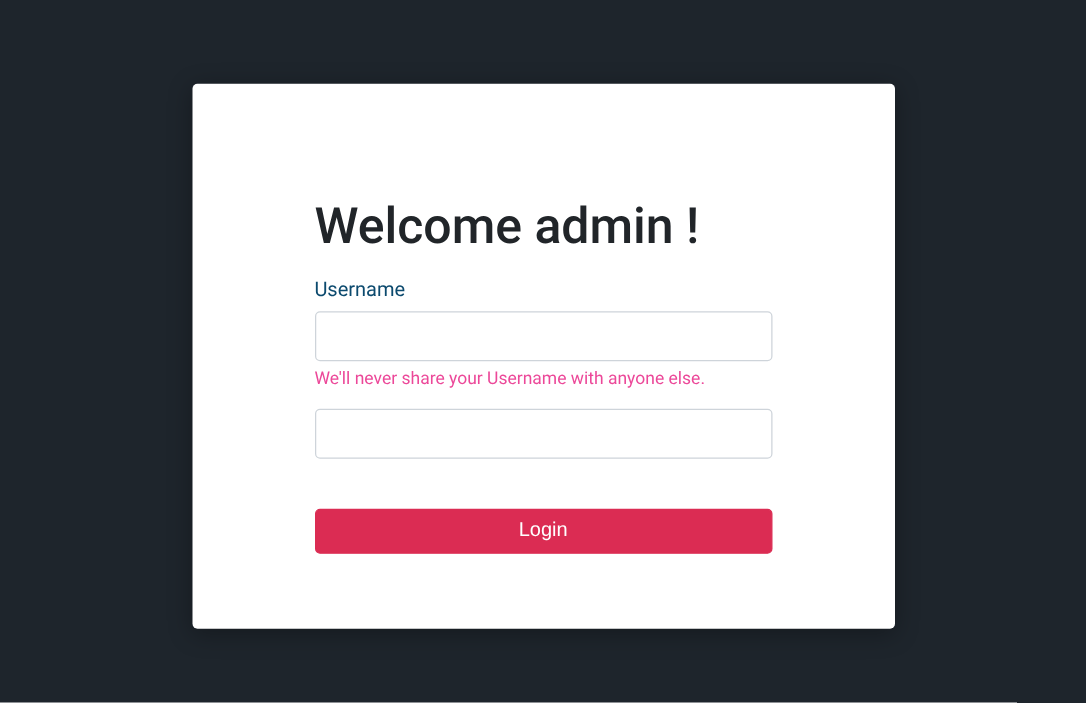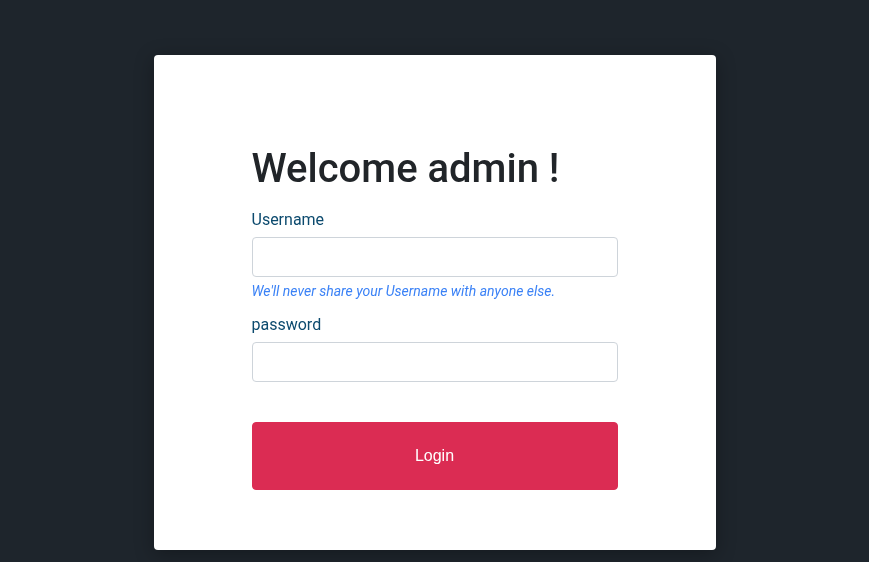--- a/index.html
+++ b/index.html
@@ -11,21 +11,21 @@
       font-family: -apple-system, BlinkMacSystemFont, "Segoe UI", Roboto, "Helvetica Neue", Arial, sans-serif;
       background-color: #1e252c;
       width: 869px;
       height: 562px;
       padding-top: 55px;
       overflow: hidden;
     }
     .card {
       background-color: #ffffff;
       width: 562px;
-      margin: 0 auto;
+      margin: 12px auto;
       border-radius: 4px;
       padding: 90px 98px 60px 98px;
       box-shadow: 0 4px 20px rgba(0,0,0,0.3);
     }
     .heading {
       font-size: 40px;
       font-weight: 500;
       color: #212529;
       margin-bottom: 18px;
     }
@@ -44,28 +44,27 @@
       font-size: 16px;
       line-height: 1.5;
       color: #495057;
       background-color: #fff;
       border: 1px solid #ced4da;
       border-radius: 4px;
       outline: none;
     }
     .form-text {
       font-size: 14px;
-      color: #3b82f6;
+      color: #ec4899;
       margin-top: 6px;
-      font-style: italic;
     }
     .btn-primary {
       display: block;
       width: 100%;
-      padding: 24px 12px;
+      padding: 8px 12px;
       font-size: 16px;
       font-weight: 400;
       color: #fff;
       background-color: #db2c53;
       border: 1px solid #db2c53;
       border-radius: 4px;
       cursor: pointer;
       text-align: center;
       margin-top: 40px;
     }
@@ -76,18 +75,17 @@
 <div class="card">
   <h1 class="heading">Welcome admin !</h1>
 
   <div class="form-group">
     <label class="form-label">Username</label>
     <input type="text" class="form-control" value="" style="">
     <div class="form-text">We'll never share your Username with anyone else.</div>
   </div>
 
   <div class="form-group">
-    <label class="form-label">password</label>
     <input type="password" class="form-control" value="" style="">
   </div>
 
   <button class="btn-primary">Login</button>
 </div>
 
 </body></html>

